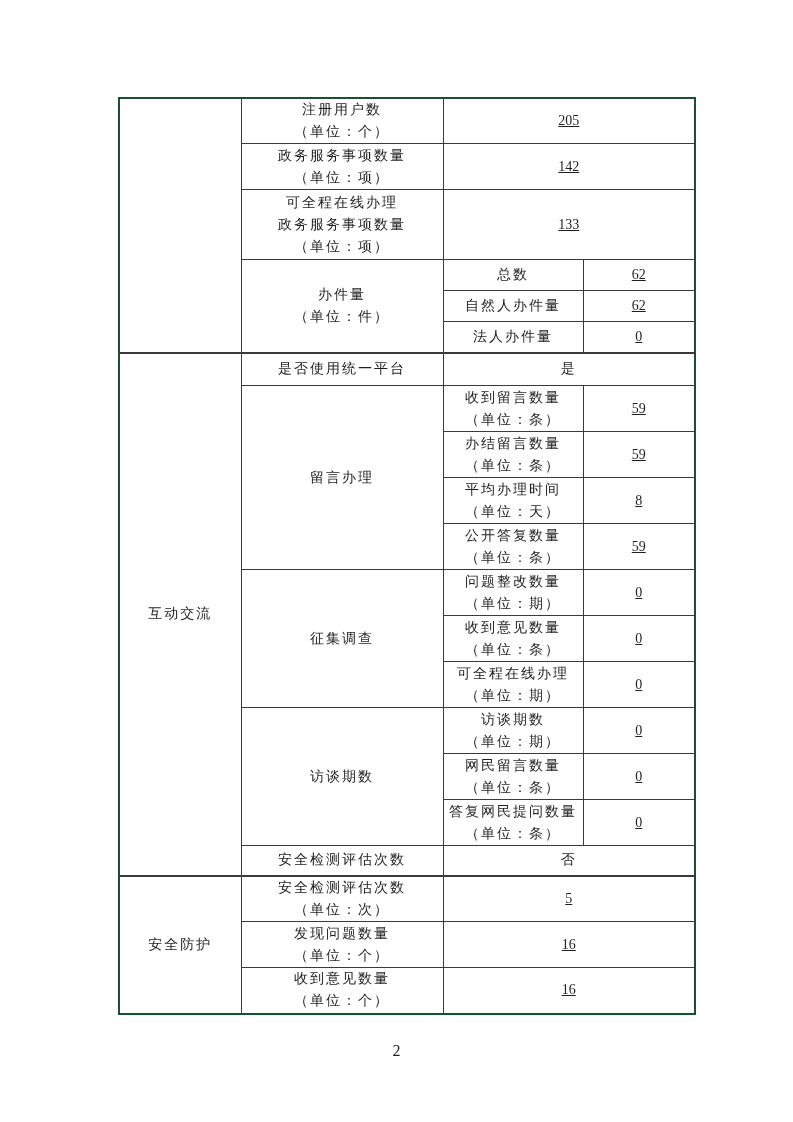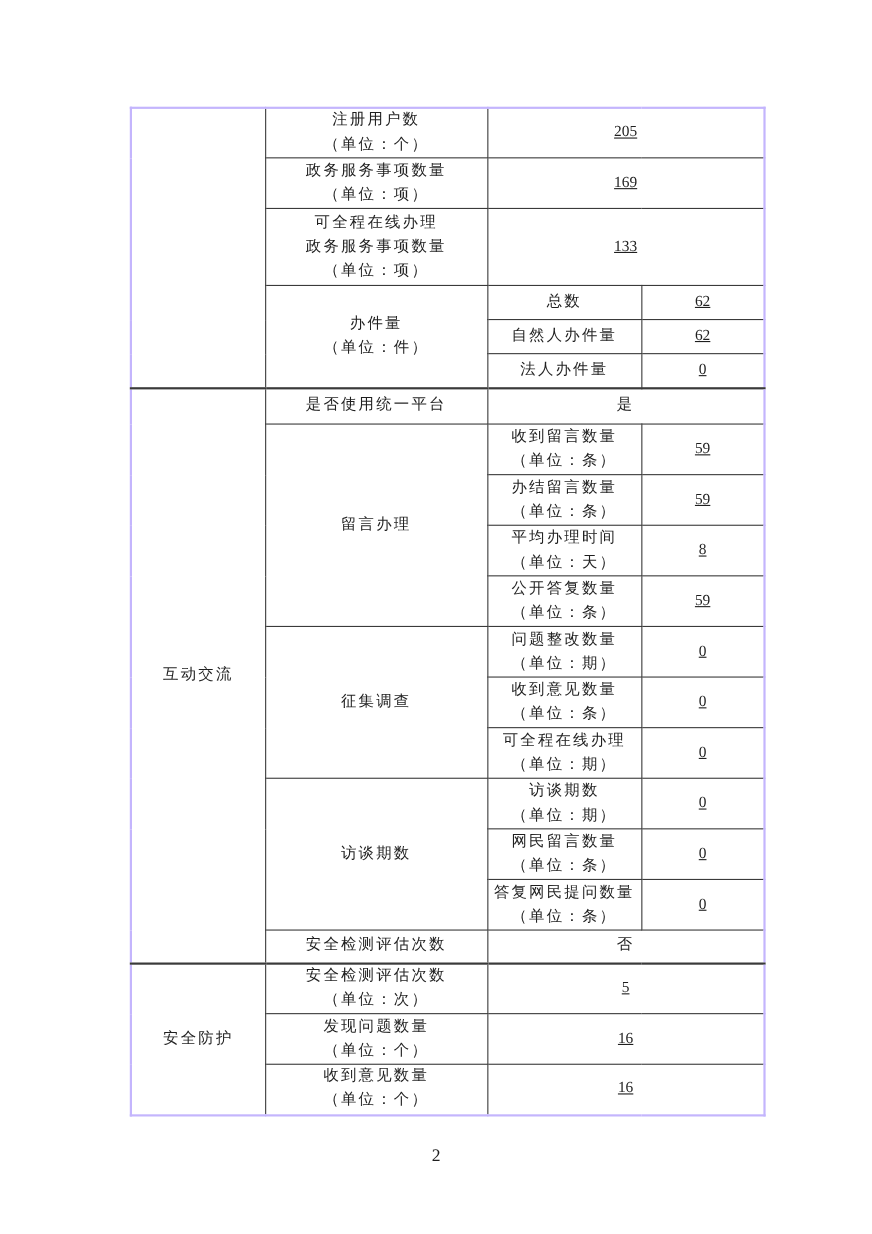--- a/index.html
+++ b/index.html
@@ -11,21 +11,21 @@
     position: relative;
     overflow: hidden;
   }
   .page { position: absolute; left: 0; top: 0; width: 793px; height: 1122px; background: #ffffff; }
 
   table.report {
     position: absolute; left: 118px; top: 97px;
     width: 576px;
     border-collapse: collapse;
     table-layout: fixed;
-    border: 2px solid #c4b5fd;
+    border: 2px solid #14532d;
   }
   table.report td {
     border: 1px solid #3a3a3a;
     text-align: center;
     vertical-align: middle;
     padding: 0;
     font-size: 14px;
     line-height: 22px;
     overflow: hidden;
   }
@@ -73,21 +73,21 @@
           <div>注册用户数</div>
           <div>（单位：个）</div>
         </td>
         <td colspan="2" class="num">205</td>
       </tr>
       <tr class="rh46">
         <td class="cjk">
           <div>政务服务事项数量</div>
           <div>（单位：项）</div>
         </td>
-        <td colspan="2" class="num">169</td>
+        <td colspan="2" class="num">142</td>
       </tr>
       <tr class="rh70">
         <td class="cjk">
           <div>可全程在线办理</div>
           <div>政务服务事项数量</div>
           <div>（单位：项）</div>
         </td>
         <td colspan="2" class="num">133</td>
       </tr>
       <tr class="rh31">

